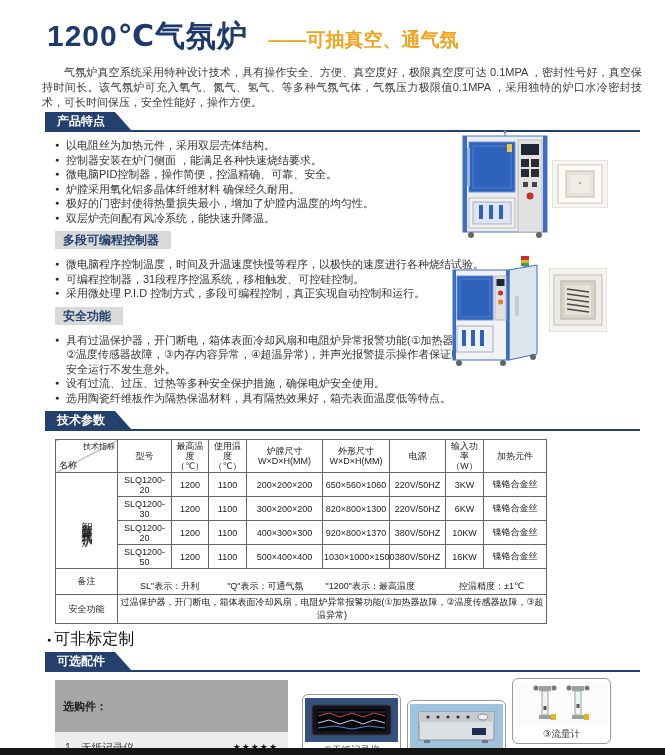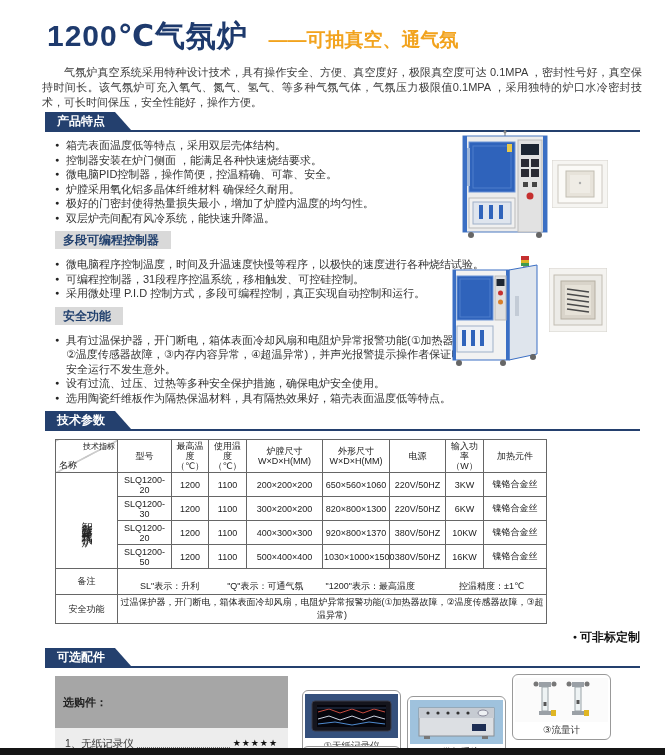--- a/index.html
+++ b/index.html
@@ -33,21 +33,21 @@
   table.spec td, table.spec th { border:1px solid #666; text-align:center; vertical-align:middle; padding:1px 1px; font-weight:normal; white-space:pre-line; }
   table.spec thead th { height:30px; line-height:10px; }
   table.spec td.datacell { height:24px; }
   .diag { position:relative; background:linear-gradient(to bottom right, #fff calc(50% - 0.6px), #666 50%, #fff calc(50% + 0.6px)); }
   .diag-top { position:absolute; top:2px; right:2px; font-size:8px; }
   .diag-bottom { position:absolute; bottom:2px; left:3px; font-size:9px; }
   .vcell { writing-mode:vertical-lr; text-orientation:upright; letter-spacing:2px; font-size:11px; margin:0 auto; }
   td.wide { text-align:left; padding-left:8px; white-space:nowrap; overflow:hidden; }
   td.wide span { display:inline-block; }
   .gap1 { margin-right:28px; } .gap2 { margin-right:22px; } .gap3 { margin-right:44px; }
-  .custom-note { font-size:12px; font-weight:bold; color:#111; margin:5px 0 0 2px;text-align:right; }
+  .custom-note { font-size:16px; font-weight:normal; color:#111; margin:5px 0 0 2px; }
   .custom-note::before { content:"●"; font-size:7px; vertical-align:2px; margin-right:3px; }
 
   
   .acc-area { position:relative; height:148px; margin:6px 0 0 10px; }
   .opt-box { position:absolute; left:0; top:2px; width:233px; background:#ededed; }
   .opt-title { background:#a6a6a6; color:#222; font-weight:bold; font-size:11px; line-height:18px; padding:17px 8px; }
   .opt-items { padding:6px 10px 9px 10px; }
   .opt-row { display:flex; align-items:flex-end; font-size:10.5px; line-height:19px; color:#333; }
   .opt-leader { flex:1; border-bottom:1px dotted #777; margin:0 3px 5px 3px; }
   .opt-stars { font-size:9px; letter-spacing:1px; color:#111; margin-bottom:0px; }
@@ -71,21 +71,21 @@
       <span class="sub-title">——可抽真空、通气氛</span>
     </div>
 
     <p class="intro">气氛炉真空系统采用特种设计技术，具有操作安全、方便、真空度好，极限真空度可达 0.1MPA ，密封性号好，真空保持时间长。该气氛炉可充入氧气、氮气、氢气、等多种气氛气体，气氛压力极限值0.1MPA ，采用独特的炉口水冷密封技术，可长时间保压，安全性能好，操作方便。</p>
 
     <div class="section-bar">
       <span class="ribbon">产品特点</span>
     </div>
 
     <ul class="blist">
-      <li>箱壳表面温度低等特点，采用双层壳体结构。</li>
+      <li>以电阻丝为加热元件，采用双层壳体结构。</li>
       <li>控制器安装在炉门侧面 ，能满足各种快速烧结要求。</li>
       <li>微电脑PID控制器，操作简便，控温精确、可靠、安全。</li>
       <li>炉膛采用氧化铝多晶体纤维材料 确保经久耐用。</li>
       <li>极好的门密封使得热量损失最小，增加了炉膛内温度的均匀性。</li>
       <li>双层炉壳间配有风冷系统，能快速升降温。</li>
     </ul>
 
     <div class="subhead">多段可编程控制器</div>
     <ul class="blist">
       <li>微电脑程序控制温度，时间及升温速度快慢等程序，以极快的速度进行各种烧结试验。</li>

